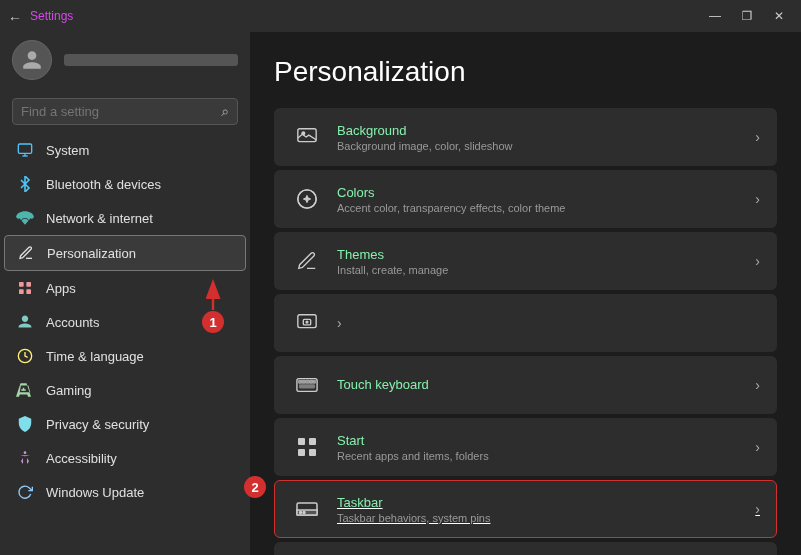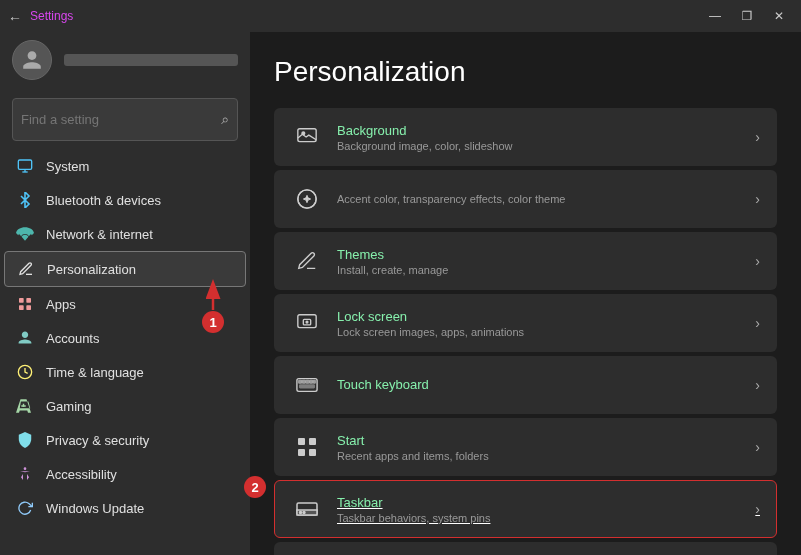--- a/index.html
+++ b/index.html
@@ -98,21 +98,21 @@
     
     .search-area {
       padding: 6px 12px 8px 12px;
     }
     .search-box {
       display: flex;
       align-items: center;
       background: #3a3a3a;
       border: 1px solid #555;
       border-radius: 4px;
-      padding: 12px 8px;
+      padding: 4px 8px;
       gap: 6px;
     }
     .search-input {
       background: transparent;
       border: none;
       outline: none;
       color: #ccc;
       font-size: 13px;
       flex: 1;
     }
@@ -390,20 +390,21 @@
     <div class="setting-item">
       <div class="setting-icon">
         <svg width="22" height="22" viewBox="0 0 24 24" fill="none" stroke="#ccc" stroke-width="1.5">
             <circle cx="12" cy="12" r="10"></circle>
             <path d="M12 2a10 10 0 000 20" stroke-width="0"></path>
             <circle cx="12" cy="12" r="10" fill="none" stroke="#ccc" stroke-width="1.5"></circle>
             <path d="M8 12a4 4 0 004-4 4 4 0 004 4 4 4 0 00-4 4 4 4 0 00-4-4z" fill="#ccc"></path>
           </svg>
       </div>
       <div class="setting-text">
+        <div class="setting-title">Colors</div>
         <div class="setting-subtitle">Accent color, transparency effects, color theme</div>
       </div>
       <span class="chevron">›</span>
     </div>
 
     <div class="setting-item">
       <div class="setting-icon">
         <svg width="22" height="22" viewBox="0 0 24 24" fill="none" stroke="#ccc" stroke-width="1.5">
             <path d="M12 20h9M16.5 3.5a2.121 2.121 0 013 3L7 19l-4 1 1-4L16.5 3.5z"></path>
           </svg>
@@ -415,24 +416,20 @@
       <span class="chevron">›</span>
     </div>
 
     <div class="setting-item">
       <div class="setting-icon">
         <svg width="22" height="22" viewBox="0 0 24 24" fill="none" stroke="#ccc" stroke-width="1.5">
             <rect x="2" y="3" width="20" height="14" rx="2"></rect>
             <rect x="8" y="8" width="8" height="6" rx="1" stroke="#ccc" stroke-width="1.5"></rect>
             <circle cx="12" cy="11" r="1" fill="#ccc"></circle>
           </svg>
-      </div>
-      <div class="setting-text">
-        <div class="setting-title">Lock screen</div>
-        <div class="setting-subtitle">Lock screen images, apps, animations</div>
       </div>
       <span class="chevron">›</span>
     </div>
 
     <div class="setting-item">
       <div class="setting-icon">
         <svg width="22" height="16" viewBox="0 0 24 16" fill="none" stroke="#ccc" stroke-width="1.5">
             <rect x="1" y="1" width="22" height="14" rx="2"></rect>
             <rect x="3" y="3" width="3" height="3" rx="0.5" fill="#ccc" opacity="0.7"></rect>
             <rect x="7" y="3" width="3" height="3" rx="0.5" fill="#ccc" opacity="0.7"></rect>

